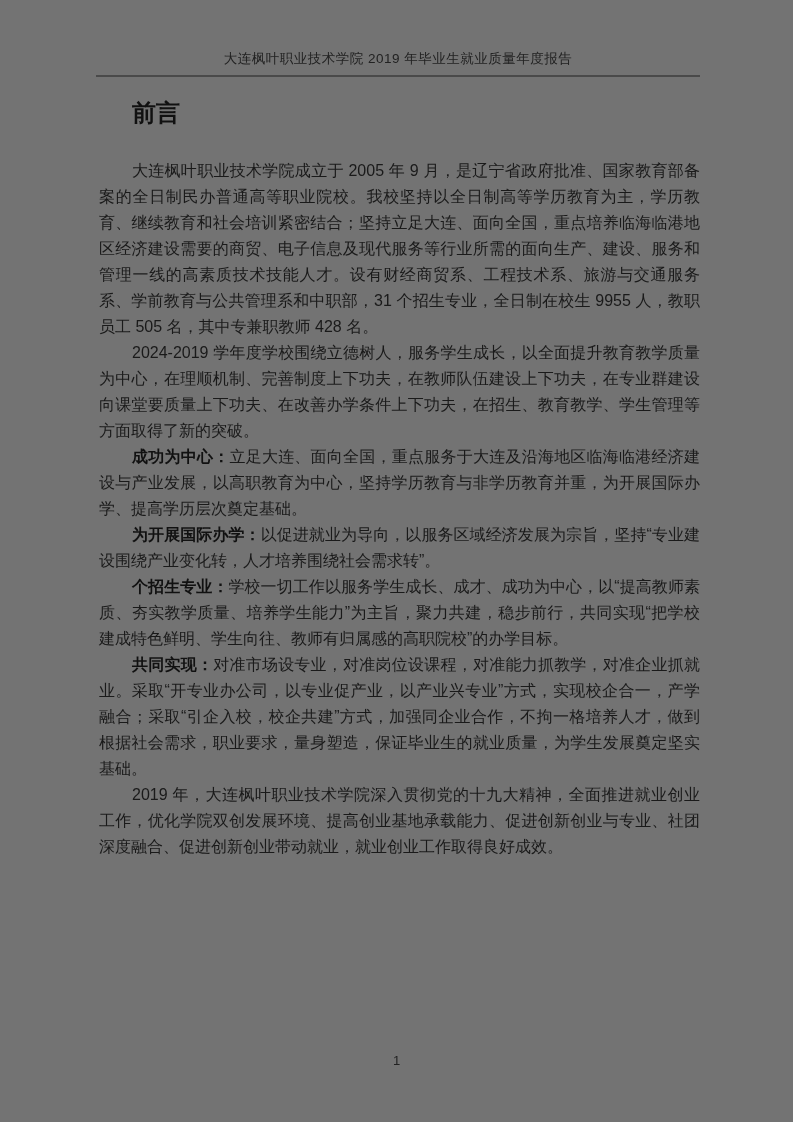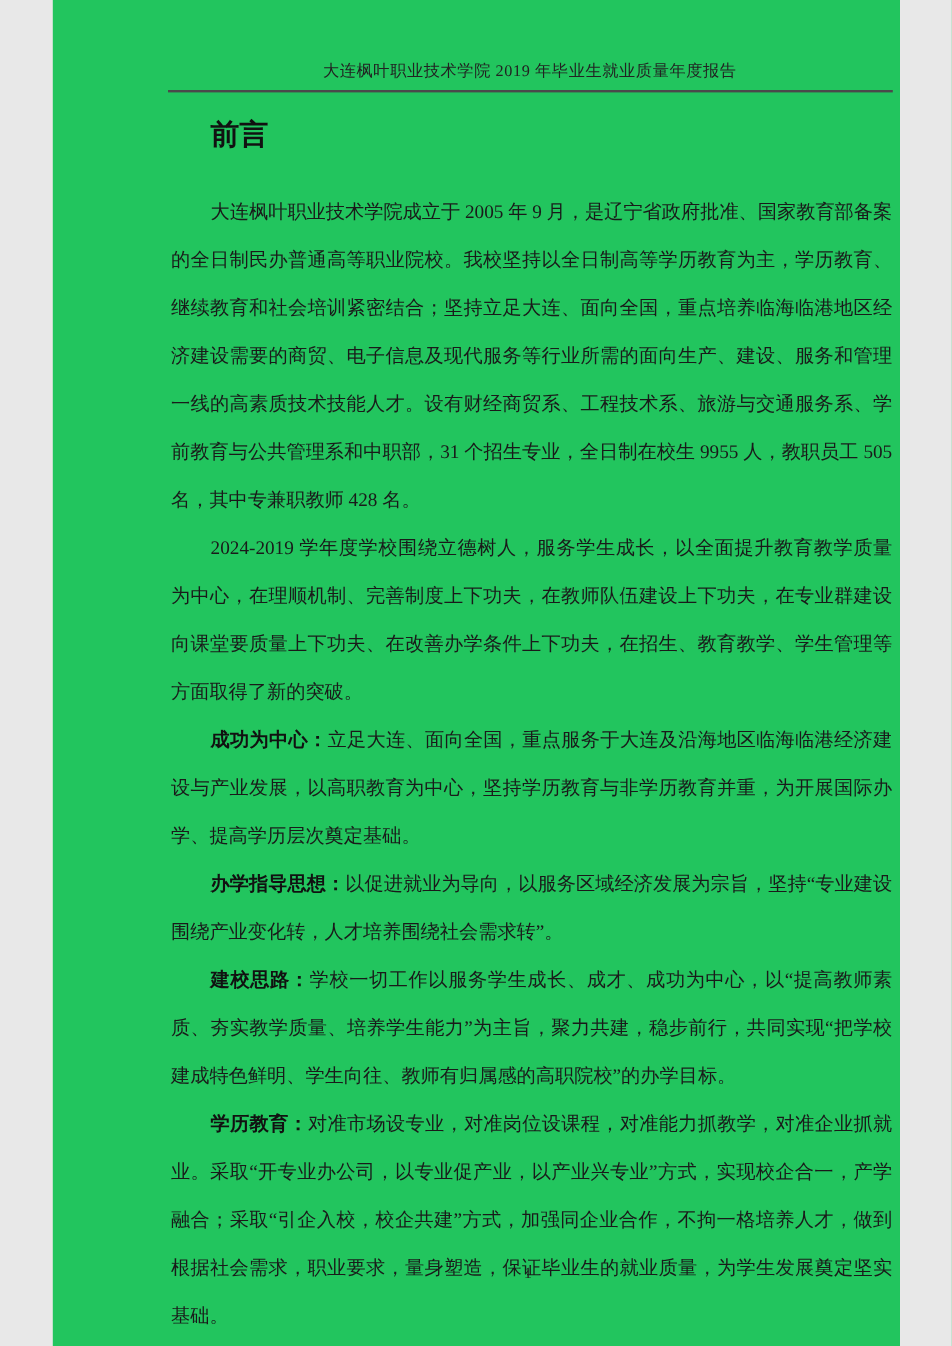--- a/index.html
+++ b/index.html
@@ -1,23 +1,23 @@
 <!DOCTYPE html>
 <html><head>
 <meta charset="utf-8">
 <style>
   * { box-sizing: border-box; margin: 0; padding: 0; }
   html, body { background: #e8e8e8; }
   .page {
     position: relative;
-    width: 706px;
+    width: 793px;
     height: 1122px;
     margin: 0 auto;
-    background: #22c55e;
-    font-family: Liberation Serif, serif;
+    background: #737373;
+    font-family: Liberation Sans, sans-serif;
     color: #1a1a1a;
     overflow: hidden;
   }
   .page-header {
     position: absolute;
     left: 96px;
     top: 50px;
     width: 604px;
     text-align: center;
     font-size: 13.5px;
@@ -36,21 +36,21 @@
   .section-title {
     font-size: 24px;
     font-weight: bold;
     line-height: 24px;
     padding-left: 33px;
     color: #111;
   }
   .paragraphs { margin-top: 33px; }
   .paragraphs p {
     font-size: 16px;
-    line-height: 40px;
+    line-height: 26px;
     text-align: justify;
     text-indent: 33px;
     color: #1a1a1a;
   }
   .lead { font-weight: bold; color: #111; }
   .page-number {
     position: absolute;
     left: 0;
     width: 793px;
     top: 1053px;
@@ -69,22 +69,23 @@
   </div>
 
   <div class="doc-body">
 
     <h2 class="section-title">前言</h2>
 
     <div class="paragraphs">
       <p><span class="lead"></span><span>大连枫叶职业技术学院成立于 2005 年 9 月，是辽宁省政府批准、国家教育部备案的全日制民办普通高等职业院校。我校坚持以全日制高等学历教育为主，学历教育、继续教育和社会培训紧密结合；坚持立足大连、面向全国，重点培养临海临港地区经济建设需要的商贸、电子信息及现代服务等行业所需的面向生产、建设、服务和管理一线的高素质技术技能人才。设有财经商贸系、工程技术系、旅游与交通服务系、学前教育与公共管理系和中职部，31 个招生专业，全日制在校生 9955 人，教职员工 505 名，其中专兼职教师 428 名。</span></p>
       <p><span class="lead"></span><span>2024-2019 学年度学校围绕立德树人，服务学生成长，以全面提升教育教学质量为中心，在理顺机制、完善制度上下功夫，在教师队伍建设上下功夫，在专业群建设向课堂要质量上下功夫、在改善办学条件上下功夫，在招生、教育教学、学生管理等方面取得了新的突破。</span></p>
       <p><span class="lead">成功为中心：</span><span>立足大连、面向全国，重点服务于大连及沿海地区临海临港经济建设与产业发展，以高职教育为中心，坚持学历教育与非学历教育并重，为开展国际办学、提高学历层次奠定基础。</span></p>
-      <p><span class="lead">办学指导思想：</span><span>以促进就业为导向，以服务区域经济发展为宗旨，坚持“专业建设围绕产业变化转，人才培养围绕社会需求转”。</span></p>
-      <p><span class="lead">建校思路：</span><span>学校一切工作以服务学生成长、成才、成功为中心，以“提高教师素质、夯实教学质量、培养学生能力”为主旨，聚力共建，稳步前行，共同实现“把学校建成特色鲜明、学生向往、教师有归属感的高职院校”的办学目标。</span></p>
-      <p><span class="lead">学历教育：</span><span>对准市场设专业，对准岗位设课程，对准能力抓教学，对准企业抓就业。采取“开专业办公司，以专业促产业，以产业兴专业”方式，实现校企合一，产学融合；采取“引企入校，校企共建”方式，加强同企业合作，不拘一格培养人才，做到根据社会需求，职业要求，量身塑造，保证毕业生的就业质量，为学生发展奠定坚实基础。</span></p>
+      <p><span class="lead">为开展国际办学：</span><span>以促进就业为导向，以服务区域经济发展为宗旨，坚持“专业建设围绕产业变化转，人才培养围绕社会需求转”。</span></p>
+      <p><span class="lead">个招生专业：</span><span>学校一切工作以服务学生成长、成才、成功为中心，以“提高教师素质、夯实教学质量、培养学生能力”为主旨，聚力共建，稳步前行，共同实现“把学校建成特色鲜明、学生向往、教师有归属感的高职院校”的办学目标。</span></p>
+      <p><span class="lead">共同实现：</span><span>对准市场设专业，对准岗位设课程，对准能力抓教学，对准企业抓就业。采取“开专业办公司，以专业促产业，以产业兴专业”方式，实现校企合一，产学融合；采取“引企入校，校企共建”方式，加强同企业合作，不拘一格培养人才，做到根据社会需求，职业要求，量身塑造，保证毕业生的就业质量，为学生发展奠定坚实基础。</span></p>
+      <p><span class="lead"></span><span>2019 年，大连枫叶职业技术学院深入贯彻党的十九大精神，全面推进就业创业工作，优化学院双创发展环境、提高创业基地承载能力、促进创新创业与专业、社团深度融合、促进创新创业带动就业，就业创业工作取得良好成效。</span></p>
     </div>
 
   </div>
 
   <div class="page-number">1</div>
 
 </div>
 
 </body></html>

